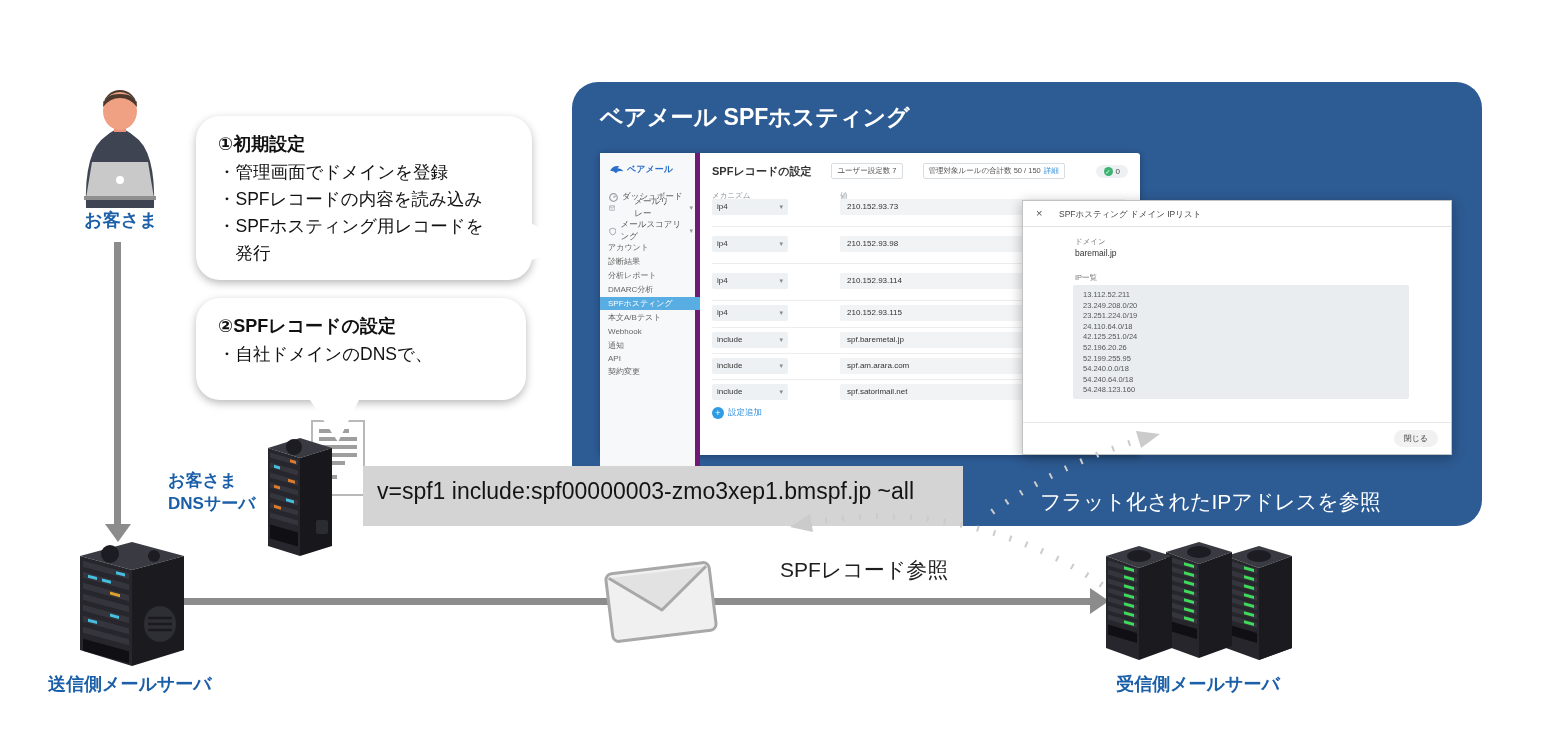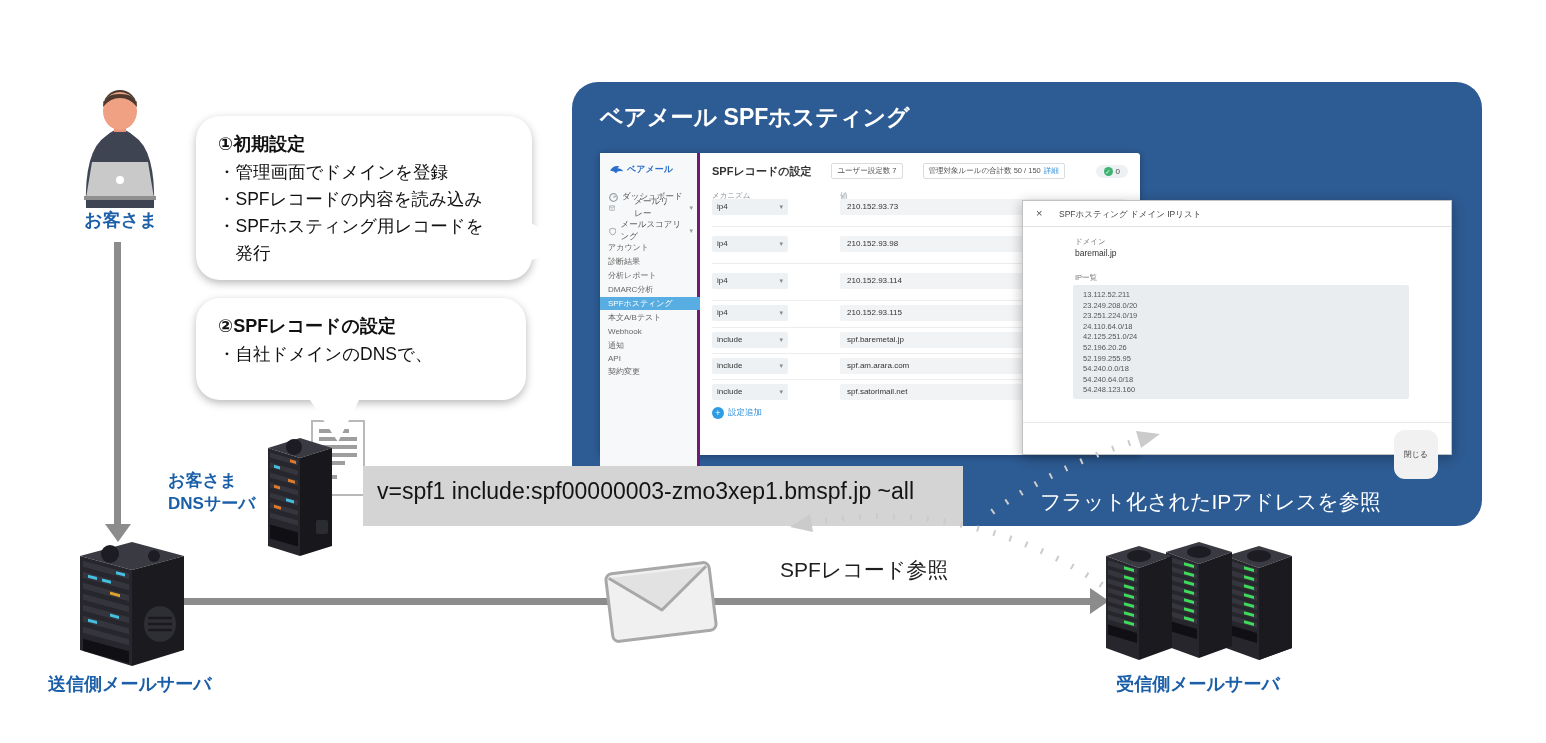--- a/index.html
+++ b/index.html
@@ -30,21 +30,21 @@
   
   .spf-box{position:absolute;left:363px;top:466px;width:600px;height:60px;background:#d4d4d4;color:#141414;font-size:23px;line-height:50px;padding-left:14px;z-index:6;white-space:nowrap;}
 
   
   .panel{position:absolute;left:572px;top:82px;width:910px;height:444px;background:#2d5b93;border-radius:26px;z-index:3;}
   .panel-title{position:absolute;left:28px;top:20px;color:#fff;font-weight:bold;font-size:23px;}
   .flat-lbl{position:absolute;left:468px;top:394px;color:#fff;font-size:21px;margin-top:12px;}
 
   
   .admin-card{position:absolute;left:28px;top:71px;width:540px;height:302px;background:#fff;border-radius:3px;box-shadow:0 1px 6px rgba(0,0,0,.3);}
-  .sidebar{position:absolute;left:0;top:0;width:100px;height:372px;background:#f7f8f9;border-right:3px solid #701a75;}
+  .sidebar{position:absolute;left:0;top:0;width:100px;height:372px;background:#f7f8f9;border-right:5px solid #701a75;}
   .logo{position:absolute;left:9px;top:10px;display:flex;align-items:center;gap:3px;color:#2a6fc9;font-weight:bold;font-size:9px;}
   .nav-item{position:absolute;left:0;width:100px;height:16px;display:flex;align-items:center;gap:4px;padding-left:9px;font-size:8.5px;color:#555;}
   .nav-item .caret{margin-left:auto;margin-right:7px;color:#999;font-size:7px;}
   .nav-sub{position:absolute;left:0;width:100px;height:13px;line-height:13px;padding-left:8px;font-size:8px;color:#666;}
   .nav-sub.selected{background:#58ade2;color:#fff;}
   .main{position:absolute;left:100px;top:0;right:0;bottom:0;}
   .m-head{position:absolute;left:12px;right:12px;top:10px;display:flex;align-items:center;gap:20px;}
   .m-title{font-size:11px;font-weight:bold;color:#333;}
   .badge{border:1px solid #d8dde2;border-radius:2px;padding:2px 5px;font-size:7.5px;color:#555;white-space:nowrap;background:#fff;}
   .badge .lnk{color:#2e8fdb;margin-left:3px;}
@@ -61,21 +61,21 @@
 
   
   .modal{position:absolute;left:450px;top:118px;width:430px;height:255px;background:#fff;border:1px solid #c2c2c2;box-shadow:0 3px 12px rgba(0,0,0,.3);z-index:5;}
   .mo-head{position:absolute;left:0;right:0;top:0;height:26px;border-bottom:1px solid #e2e2e2;}
   .mo-x{position:absolute;left:13px;top:6px;font-size:11px;color:#555;}
   .mo-title{position:absolute;left:36px;top:8px;font-size:8.5px;color:#444;}
   .mo-lbl{position:absolute;left:52px;font-size:7.5px;color:#777;}
   .mo-domain{position:absolute;left:52px;top:47px;font-size:8.5px;color:#333;}
   .mo-ta{position:absolute;left:50px;top:84px;width:336px;height:114px;background:#e9edf0;border-radius:2px;padding:5px 10px;font-size:7.5px;line-height:10.6px;color:#555;white-space:pre-line;}
   .mo-foot{position:absolute;left:0;right:0;top:221px;height:1px;background:#e8e8e8;}
-  .mo-close{position:absolute;right:13px;top:229px;background:#f1f1f1;border-radius:11px;padding:19px 10px;font-size:8px;color:#444;}
+  .mo-close{position:absolute;right:13px;top:229px;background:#f1f1f1;border-radius:11px;padding:3px 10px;font-size:8px;color:#444;}
 
   .overlay{position:absolute;left:0;top:0;z-index:7;pointer-events:none;}
   .illus{position:absolute;z-index:2;}
 </style>
 </head>
 <body>
 
 <div class="canvas">
 
   <div class="v-arrow"></div>

